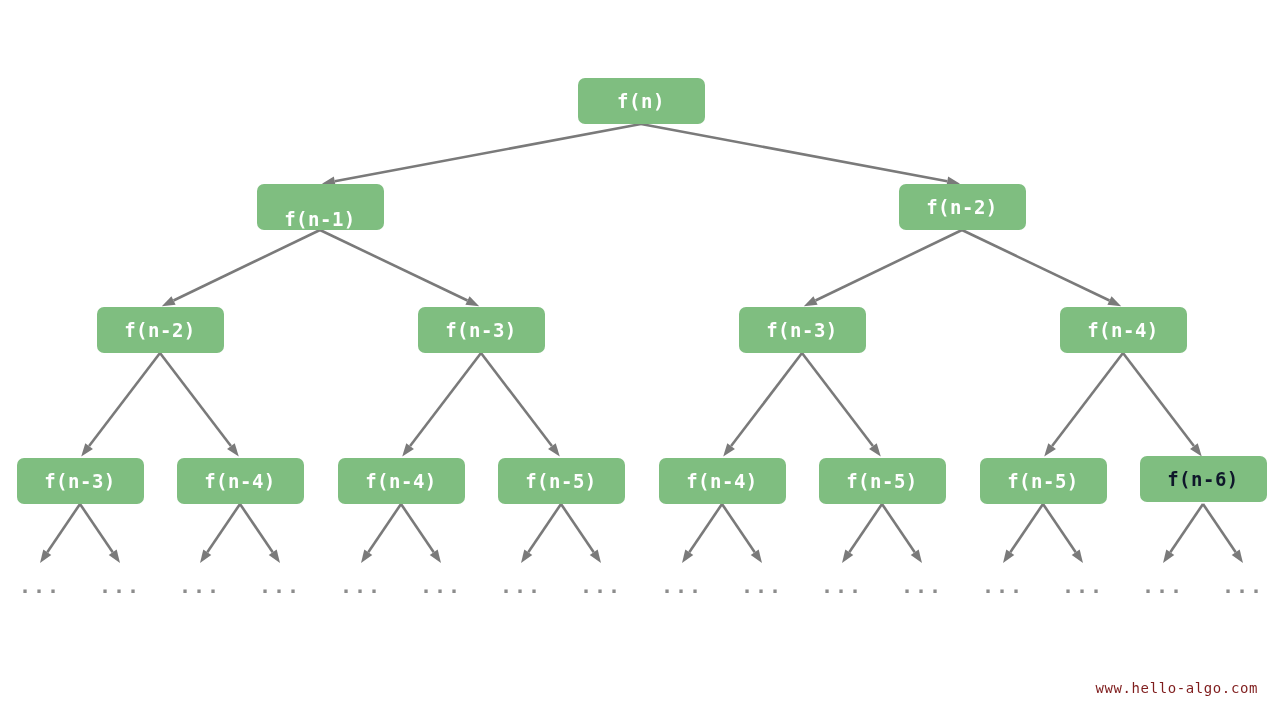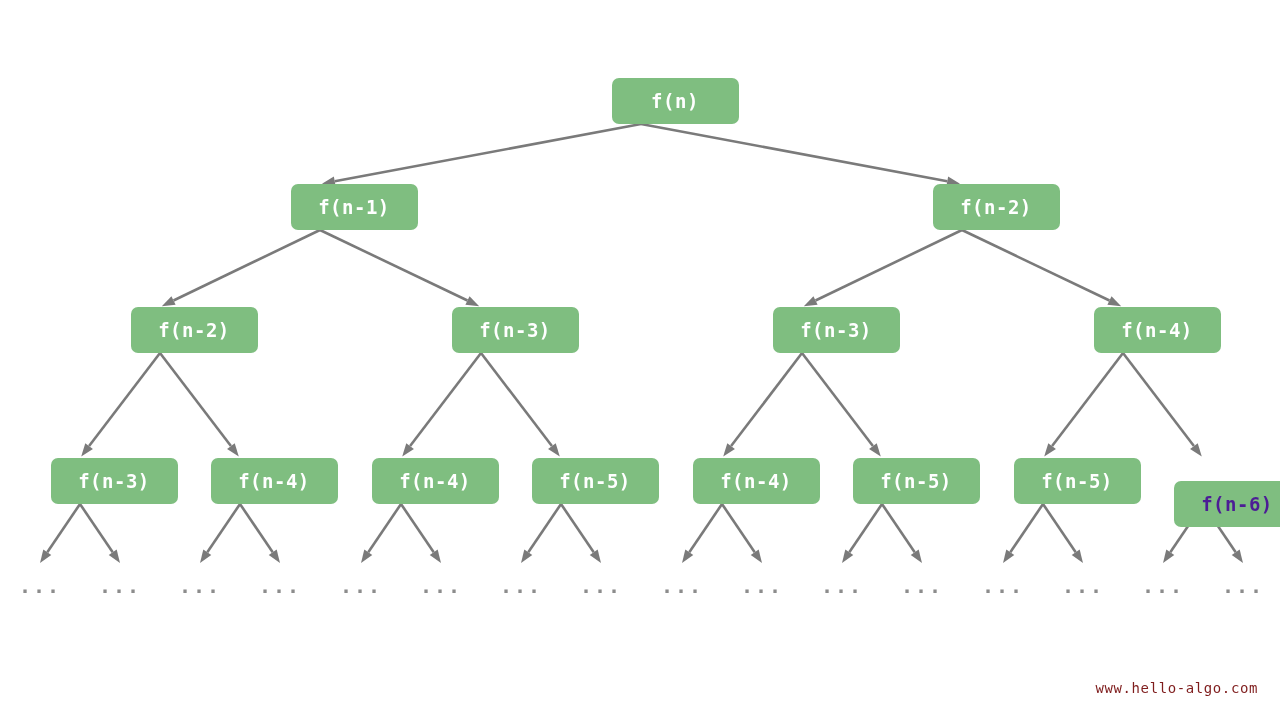--- a/index.html
+++ b/index.html
@@ -36,21 +36,20 @@
     color: #ffffff;
     display: flex;
     align-items: center;
     justify-content: center;
     font-family: "DejaVu Sans Mono", "Liberation Mono", monospace;
     font-size: 19px;
     font-weight: bold;
     letter-spacing: 0.5px;
     white-space: nowrap;
     user-select: none;
-    margin-left: 34px;
   }
   .ellipsis {
     position: absolute;
     color: #8c8c8c;
     font-family: "DejaVu Sans Mono", "Liberation Mono", monospace;
     font-size: 20px;
     font-weight: bold;
     letter-spacing: 2px;
     line-height: 1;
     transform: translate(-50%, -50%);
@@ -192,21 +191,21 @@
       <g>
         <line x1="1203" y1="504" x2="1235.7049420497208" y2="552.239789523338" stroke="#7a7a7a" stroke-width="2.6" stroke-linecap="butt"></line>
         <polygon points="1243,563 1231.7319412583379,554.9333493819026 1239.6779428411037,549.5462296647734" fill="#7a7a7a"></polygon>
       </g>
     </svg>
 
   <div id="nodes-layer">
       <div class="node" style="left: 577.5px; top: 78px; width: 127px; height: 46px; background: rgb(127, 190, 128); color: rgb(255, 255, 255);">
         <span>f(n)</span>
       </div>
-      <div class="node" style="left: 256.5px; top: 184px; width: 127px; height: 46px; background: rgb(127, 190, 128); color: rgb(255, 255, 255);">
+      <div class="node" style="left: 256.5px; top: 184px; width: 127px; height: 46px; background: rgb(127, 190, 128); color: rgb(255, 255, 255); align-items: flex-end;">
         <span>f(n-1)</span>
       </div>
       <div class="node" style="left: 898.5px; top: 184px; width: 127px; height: 46px; background: rgb(127, 190, 128); color: rgb(255, 255, 255);">
         <span>f(n-2)</span>
       </div>
       <div class="node" style="left: 96.5px; top: 307px; width: 127px; height: 46px; background: rgb(127, 190, 128); color: rgb(255, 255, 255);">
         <span>f(n-2)</span>
       </div>
       <div class="node" style="left: 417.5px; top: 307px; width: 127px; height: 46px; background: rgb(127, 190, 128); color: rgb(255, 255, 255);">
         <span>f(n-3)</span>
@@ -231,21 +230,21 @@
       </div>
       <div class="node" style="left: 658.5px; top: 458px; width: 127px; height: 46px; background: rgb(127, 190, 128); color: rgb(255, 255, 255);">
         <span>f(n-4)</span>
       </div>
       <div class="node" style="left: 818.5px; top: 458px; width: 127px; height: 46px; background: rgb(127, 190, 128); color: rgb(255, 255, 255);">
         <span>f(n-5)</span>
       </div>
       <div class="node" style="left: 979.5px; top: 458px; width: 127px; height: 46px; background: rgb(127, 190, 128); color: rgb(255, 255, 255);">
         <span>f(n-5)</span>
       </div>
-      <div class="node" style="left: 1139.5px; top: 481px; width: 127px; height: 46px; background: rgb(127, 190, 128); color: #4c1d95;">
+      <div class="node" style="left: 1139.5px; top: 456px; width: 127px; height: 46px; background: rgb(127, 190, 128); color: #0f172a;">
         <span>f(n-6)</span>
       </div>
     </div>
 
   <div id="ellipsis-layer">
       <div class="ellipsis" style="left: 40px; top: 586px; color: rgb(140, 140, 140);">...</div>
       <div class="ellipsis" style="left: 120px; top: 586px; color: rgb(140, 140, 140);">...</div>
       <div class="ellipsis" style="left: 200px; top: 586px; color: rgb(140, 140, 140);">...</div>
       <div class="ellipsis" style="left: 280px; top: 586px; color: rgb(140, 140, 140);">...</div>
       <div class="ellipsis" style="left: 361px; top: 586px; color: rgb(140, 140, 140);">...</div>

